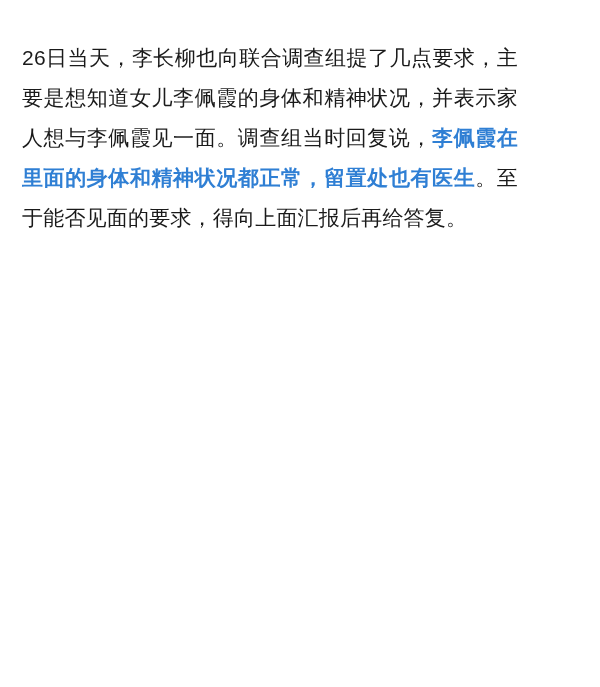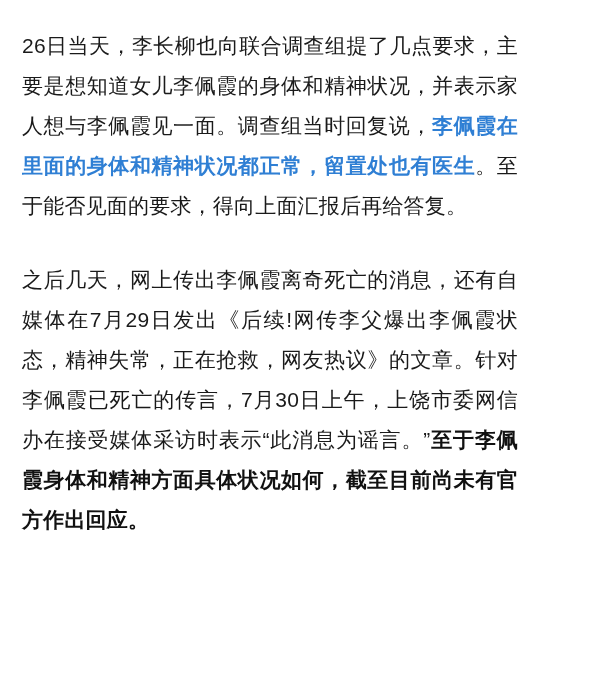--- a/index.html
+++ b/index.html
@@ -10,20 +10,21 @@
     width: 600px;
     height: 687px;
     background: #ffffff;
     font-family: "Liberation Sans", sans-serif;
     overflow: hidden;
   }
   .article {
     padding: 26px 22px 0 22px;
     box-sizing: border-box;
     width: 540px;
+    margin-top: 12px;
   }
   .para {
     font-size: 21px;
     line-height: 40px;
     color: #1a1a1a;
     text-align: justify;
     text-justify: inter-ideograph;
     letter-spacing: 0.2px;
     margin: 0 0 34px 0;
     word-break: break-all;
@@ -42,17 +43,14 @@
 </style>
 </head>
 <body>
 
 <div class="article">
 
   <p class="para">
     <span>26日当天，李长柳也向联合调查组提了几点要求，主要是想知道女儿李佩霞的身体和精神状况，并表示家人想与李佩霞见一面。调查组当时回复说，</span><span class="hl">李佩霞在里面的身体和精神状况都正常，留置处也有医生</span><span>。至于能否见面的要求，得向上面汇报后再给答复。</span>
   </p>
 
-  <p class="para">
-    <span>之后几天，网上传出李佩霞离奇死亡的消息，还有自媒体在7月29日发出《后续!网传李父爆出李佩霞状态，精神失常，正在抢救，网友热议》的文章。针对李佩霞已死亡的传言，7月30日上午，上饶市委网信办在接受媒体采访时表示“此消息为谣言。”</span><span class="bold">至于李佩霞身体和精神方面具体状况如何，截至目前尚未有官方作出回应。</span>
-  </p>
 
 </div>
 
 </body></html>

